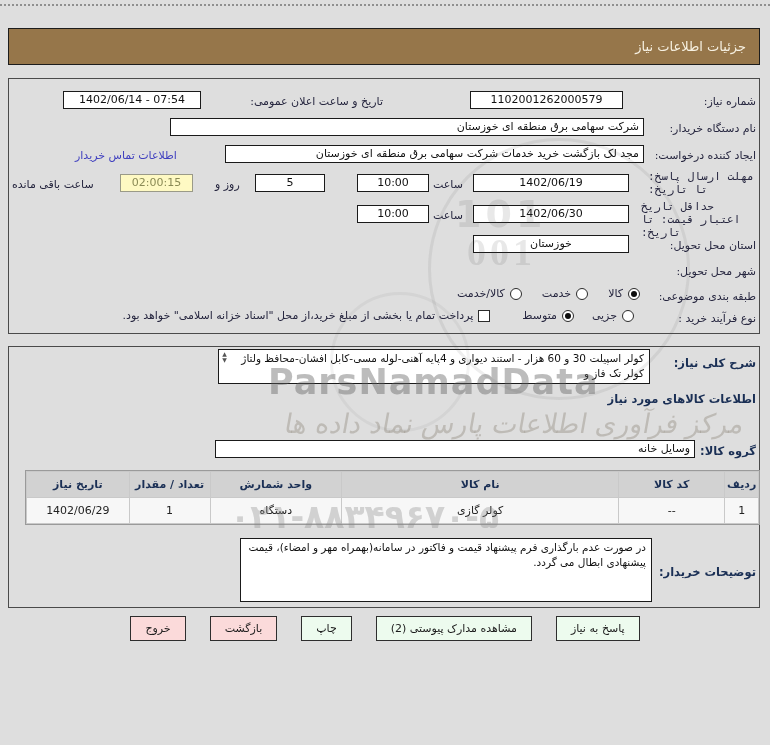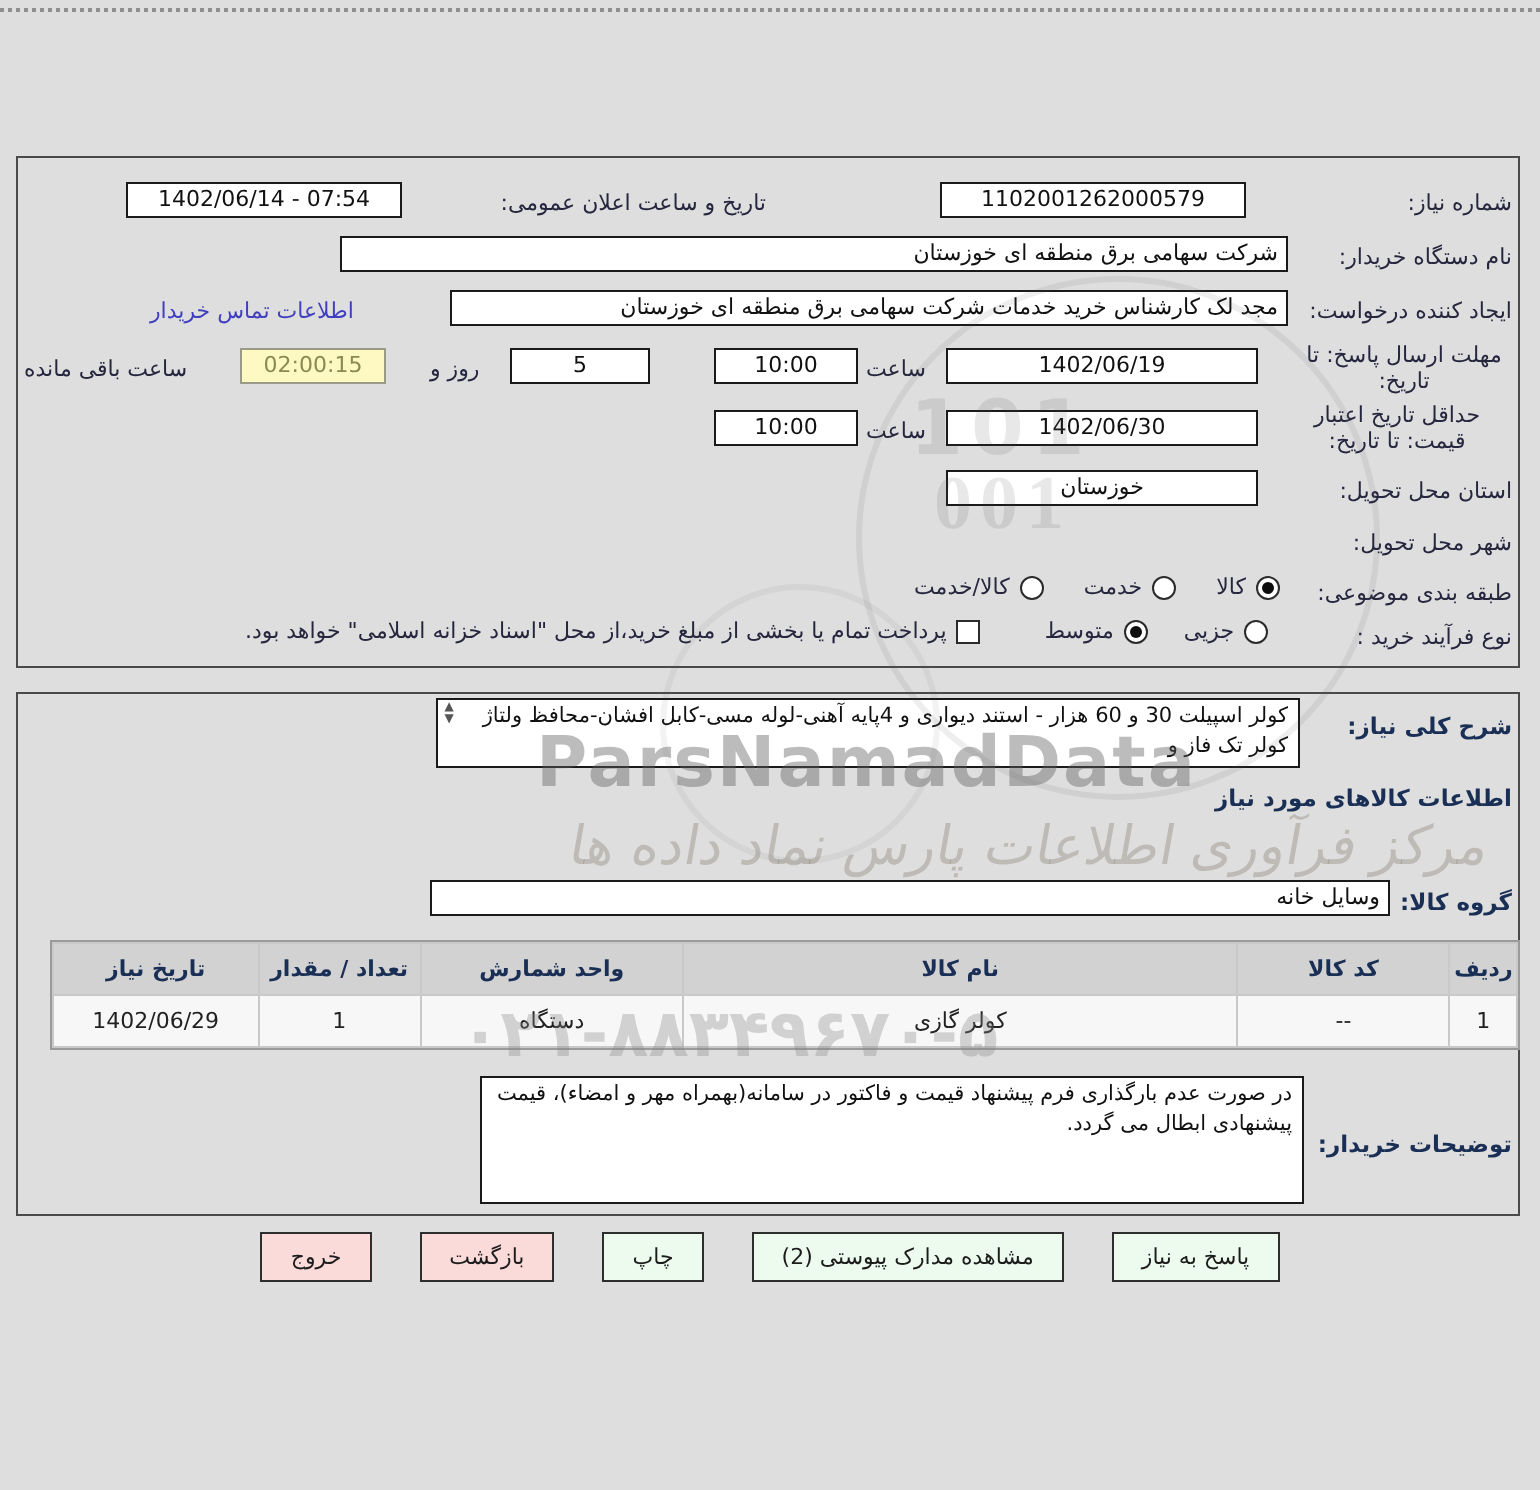--- a/index.html
+++ b/index.html
@@ -7,21 +7,21 @@
   .page { position:relative; width:770px; height:745px; background:#dedede; overflow:hidden;
           direction:rtl; font-size:11px; color:#26263f; }
   .top-dotted { position:absolute; top:4px; left:0; width:770px; border-top:2px dotted #8f8f8f; }
   .titlebar { position:absolute; left:8px; top:28px; width:752px; height:37px; background:#96764a;
               border:1px solid #1c1c1c; color:#f7f1e2; font-size:13px; line-height:35px;
               padding-right:13px; }
   .panel { position:absolute; left:8px; width:752px; border:1px solid #4a4a4a; background:transparent; }
   .panel1 { top:78px; height:256px; }
   .panel2 { top:346px; height:262px; }
   .lbl { position:absolute; white-space:nowrap; color:#26263f; }
-  .lbl.wrap { white-space:normal; text-align:center; line-height:13px; }
+  .lbl.wrap { white-space:normal; text-align:left; line-height:13px;font-family:Liberation Mono, monospace; }
   .blbl { position:absolute; white-space:nowrap; font-weight:bold; color:#1a2f55; font-size:11.5px; }
   .field { position:absolute; height:18px; background:#fff; border:1px solid #1a1a1a;
            font-size:11px; line-height:16px; color:#111; padding:0 4px; overflow:hidden; }
   .center { text-align:center; }
   .rightal { text-align:right; }
   .field.hl { background:#fef9c3; border-color:#9a9a88; color:#8a8a55; }
   .link { position:absolute; color:#3f3fbf; cursor:pointer; white-space:nowrap; }
   .optrow { position:absolute; display:flex; align-items:center; }
   .opt { display:flex; align-items:center; gap:5px; }
   .radio { width:12px; height:12px; border:1px solid #2b2b2b; border-radius:50%; background:#fff;
@@ -50,20 +50,21 @@
   .wm-portal { font-size:20px; color:rgba(172,140,88,0.45); }
   .wm-phone { font-weight:bold; font-size:33px; color:rgba(135,135,135,0.33); letter-spacing:2px; }
 </style>
 </head>
 <body>
 
 <div class="page">
 
   <div class="top-dotted"></div>
 
+  <div class="titlebar">جزئیات اطلاعات نیاز</div>
 
   <div class="wm wm-circle" style="left:428px; top:138px; width:262px; height:262px;"></div>
   <div class="wm wm-circle" style="left:330px; top:292px; width:140px; height:140px; border-color:rgba(90,90,90,0.07);"></div>
   <div class="wm wm-digit" style="left:455px; top:192px;">101</div>
   <div class="wm wm-digit" style="left:467px; top:230px;font-family:Liberation Serif, serif;">001</div>
   <div class="wm wm-latin" style="left:268px; top:362px;">ParsNamadData</div>
   <div class="wm wm-callig" style="left:285px; top:408px;">مرکز فرآوری اطلاعات پارس نماد داده ها</div>
   <div class="wm wm-phone" dir="ltr" style="left:230px; top:497px;">۰۲۱-۸۸۳۴۹۶۷۰-۵</div>
 
   <div class="panel panel1"></div>
@@ -71,21 +72,21 @@
   <div class="lbl" style="top:95px; right:14px;">شماره نیاز:</div>
   <div class="field center" style="left:470px; top:91px; width:153px;">1102001262000579</div>
 
   <div class="lbl" style="top:95px; right:387px;">تاریخ و ساعت اعلان عمومی:</div>
   <div class="field center" dir="ltr" style="left:63px; top:91px; width:138px;">1402/06/14 - 07:54</div>
 
   <div class="lbl" style="top:122px; right:14px;">نام دستگاه خریدار:</div>
   <div class="field rightal" style="left:170px; top:118px; width:474px;">شرکت سهامی برق منطقه ای خوزستان</div>
 
   <div class="lbl" style="top:149px; right:14px;">ایجاد کننده درخواست:</div>
-  <div class="field rightal" style="left:225px; top:145px; width:419px;">مجد لک کارشناس خرید خدمات شرکت سهامی برق منطقه ای خوزستان</div>
+  <div class="field rightal" style="left:225px; top:145px; width:419px;">مجد لک بازگشت خرید خدمات شرکت سهامی برق منطقه ای خوزستان</div>
   <div class="link" style="top:149px; left:75px;">اطلاعات تماس خریدار</div>
 
   <div class="lbl wrap" style="top:171px; right:14px; width:108px;">مهلت ارسال پاسخ: تا تاریخ:</div>
   <div class="field center" style="left:473px; top:174px; width:156px;">1402/06/19</div>
   <div class="lbl" style="top:178px; left:433px;">ساعت</div>
   <div class="field center" style="left:357px; top:174px; width:72px;">10:00</div>
   <div class="field center" style="left:255px; top:174px; width:70px;">5</div>
   <div class="lbl" style="top:178px; left:215px;">روز و</div>
   <div class="field center hl" dir="ltr" style="left:120px; top:174px; width:73px;">02:00:15</div>
   <div class="lbl" style="top:178px; left:12px;">ساعت باقی مانده</div>

